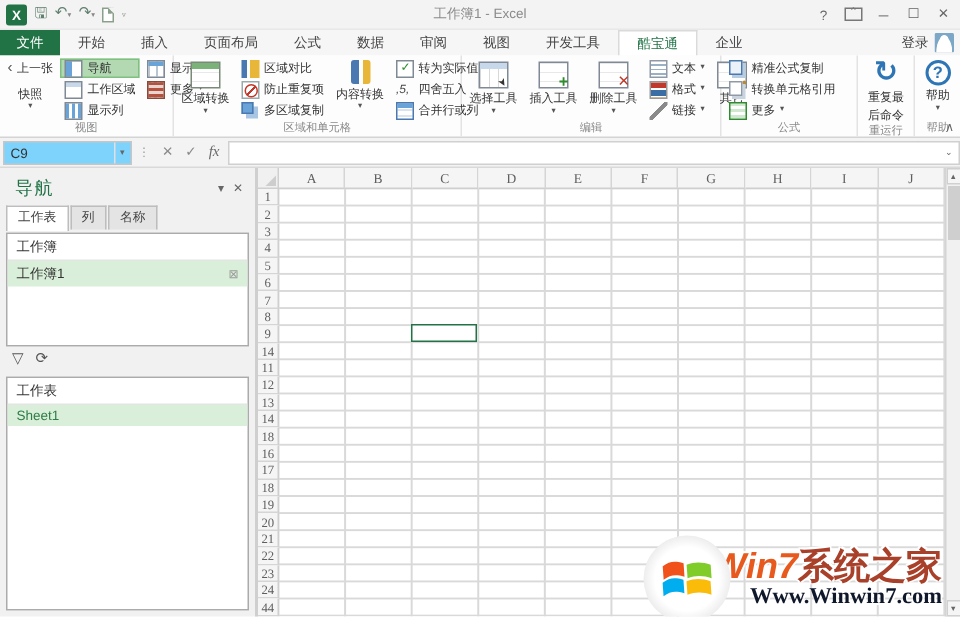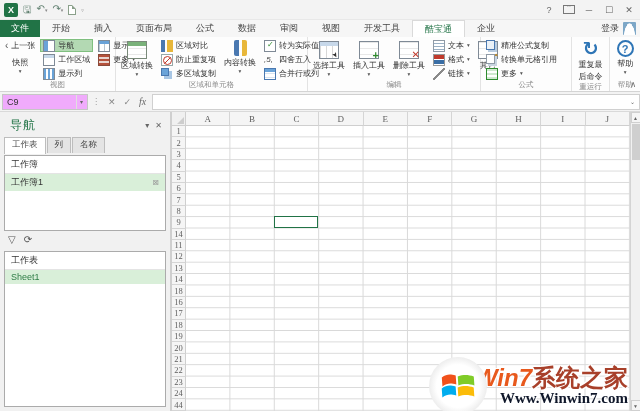--- a/index.html
+++ b/index.html
@@ -108,21 +108,21 @@
       repeating-linear-gradient(#cfe8cf 0 2px,#fff 2px 4px),
       repeating-linear-gradient(to right,#cfe8cf 0 2px,#fff 2px 4px); }
   .ic-redo-big { font-size:19px; color:#2e75b6; line-height:18px; font-weight:bold; }
   .ic-help-big { width:17px; height:17px; border:2px solid #2e75b6; border-radius:50%; color:#2e75b6;
     font-size:11px; font-weight:bold; display:flex; align-items:center; justify-content:center; }
   .prevchev { font-size:10px; color:#555; }
 
   
   #formulabar { position:absolute; left:0; top:92px; width:640px; height:20px; background:#f3f3f3;
     display:flex; align-items:center; border-bottom:1px solid #d9d9d9; }
-  .namebox { width:86px; height:16px; margin-left:2px; background:#f0abfc; border:1px solid #c6c6c6;
+  .namebox { width:86px; height:16px; margin-left:2px; background:#7dd3fc; border:1px solid #c6c6c6;
     display:flex; align-items:center; font-size:9px; padding:0 4px; gap:2px; }
   .namebox .nb-val { flex:1; }
   .nb-arrow { font-size:6px; color:#666; border-left:1px solid #e0e0e0; padding-left:3px; height:100%;
     display:flex; align-items:center; }
   .fb-dots { color:#9a9a9a; font-size:8px; padding:0 4px; }
   .fb-ic { color:#8a8a8a; font-size:9px; padding:0 4px; }
   .fb-fx { font-family:"Liberation Serif",serif; font-style:italic; color:#6a6a6a; font-size:10px; padding:0 4px; }
   .fb-input { flex:1; height:16px; background:#fff; border:1px solid #d0d0d0; border-right:none; margin-left:2px;
     font-size:9px; padding:0 4px; }
   .fb-expand { width:14px; height:16px; background:#fff; border:1px solid #d0d0d0; border-left:none;
@@ -199,20 +199,21 @@
 
 <div id="titlebar">
   <div class="qat">
     <span class="xl-logo">X</span>
     <span class="qicon">🖫</span>
     <span class="qicon">↶<span class="qdrop">▾</span></span>
     <span class="qicon">↷<span class="qdrop">▾</span></span>
     <span class="newdoc"></span>
     <span class="qdrop">▿</span>
   </div>
+  <div id="title-text">工作簿1 - Excel</div>
   <div class="wincontrols">
     <span class="wc">?</span>
     <span class="wc">
         <span class="ribbon-display-icon"></span>
       </span>
     <span class="wc">─</span>
     <span class="wc">☐</span>
     <span class="wc">✕</span>
   </div>
 </div>

